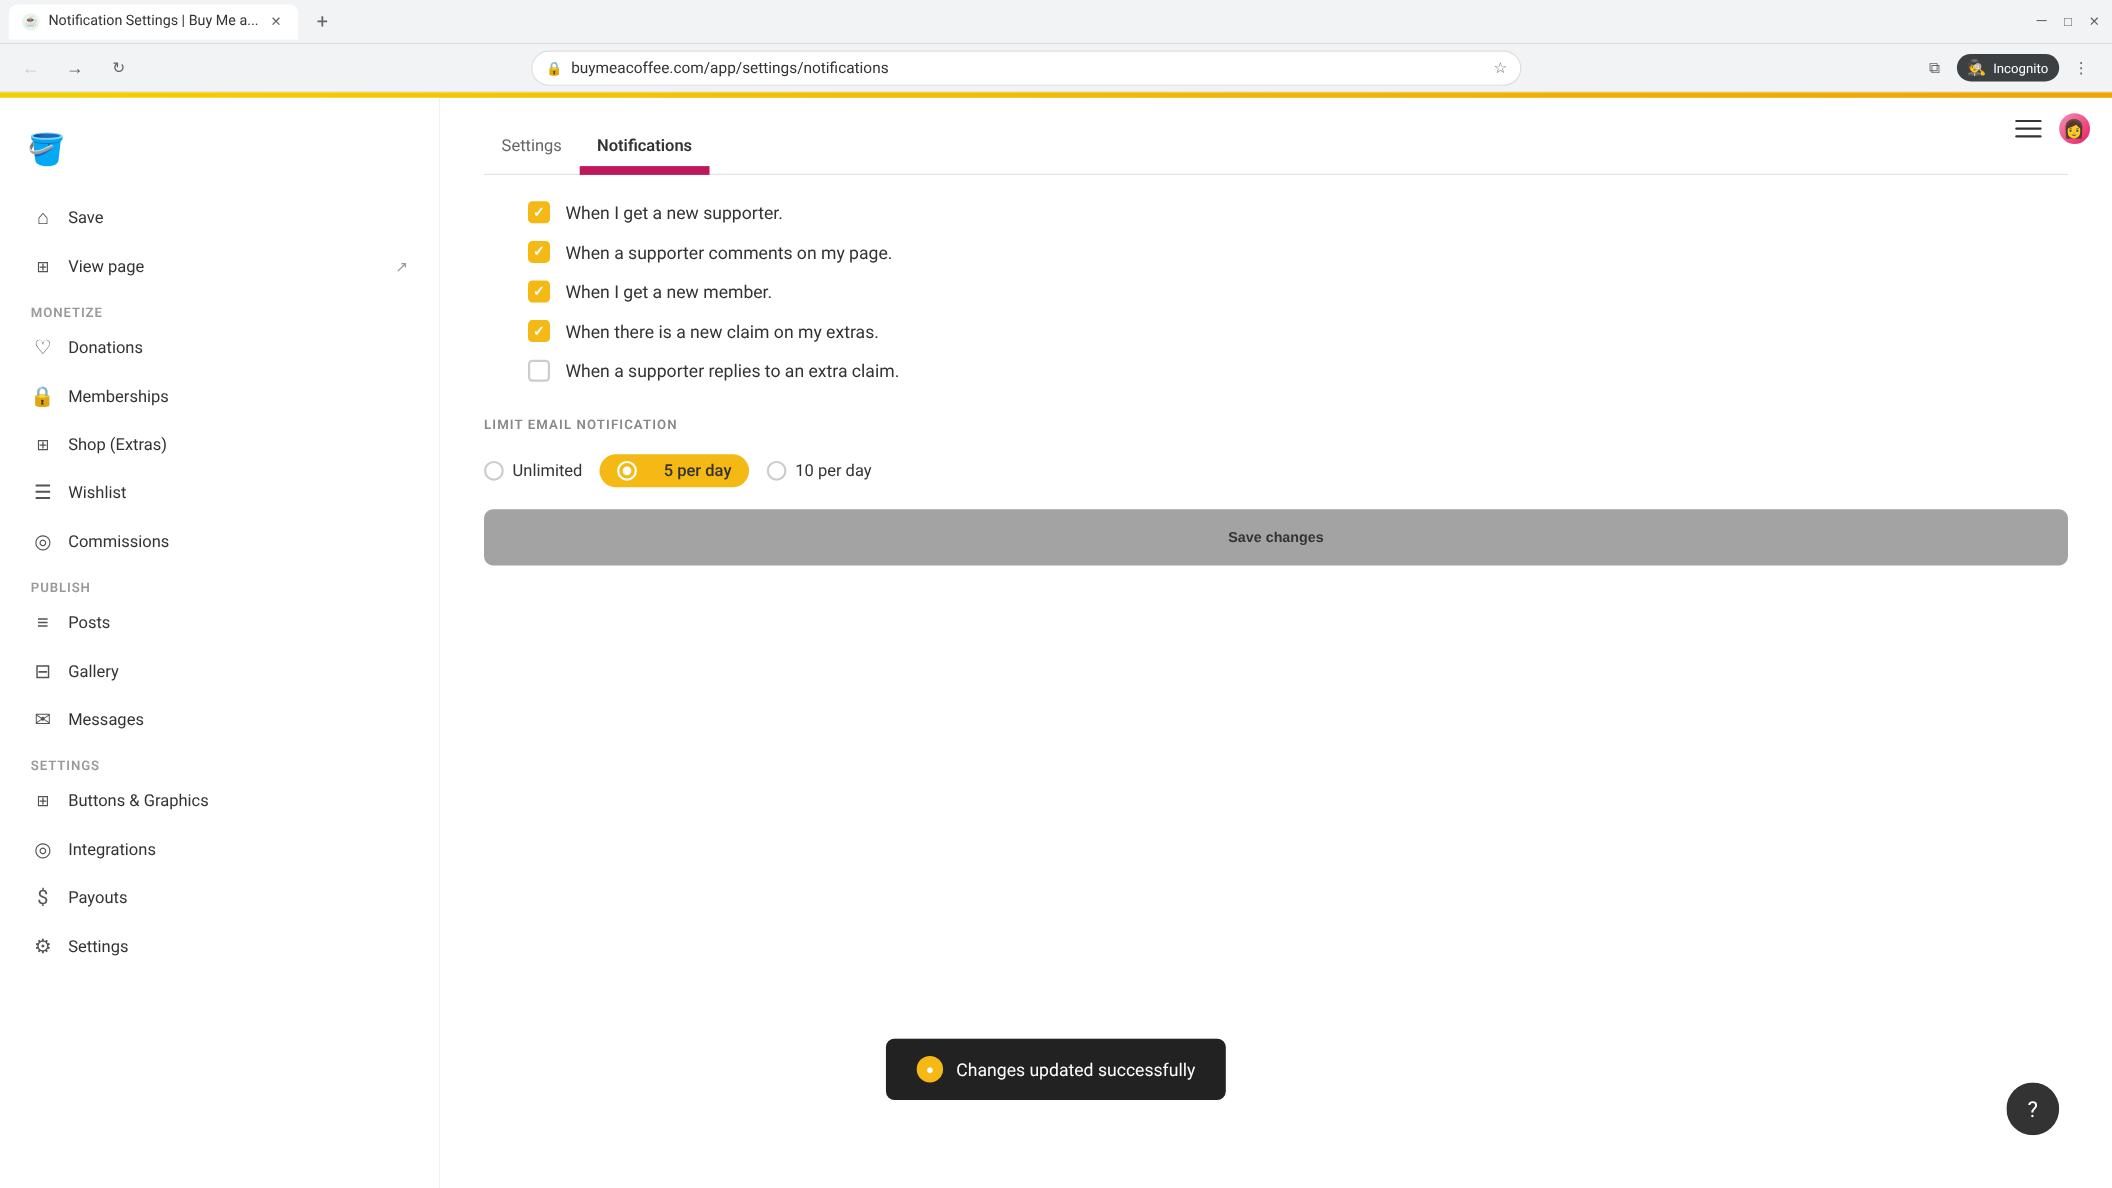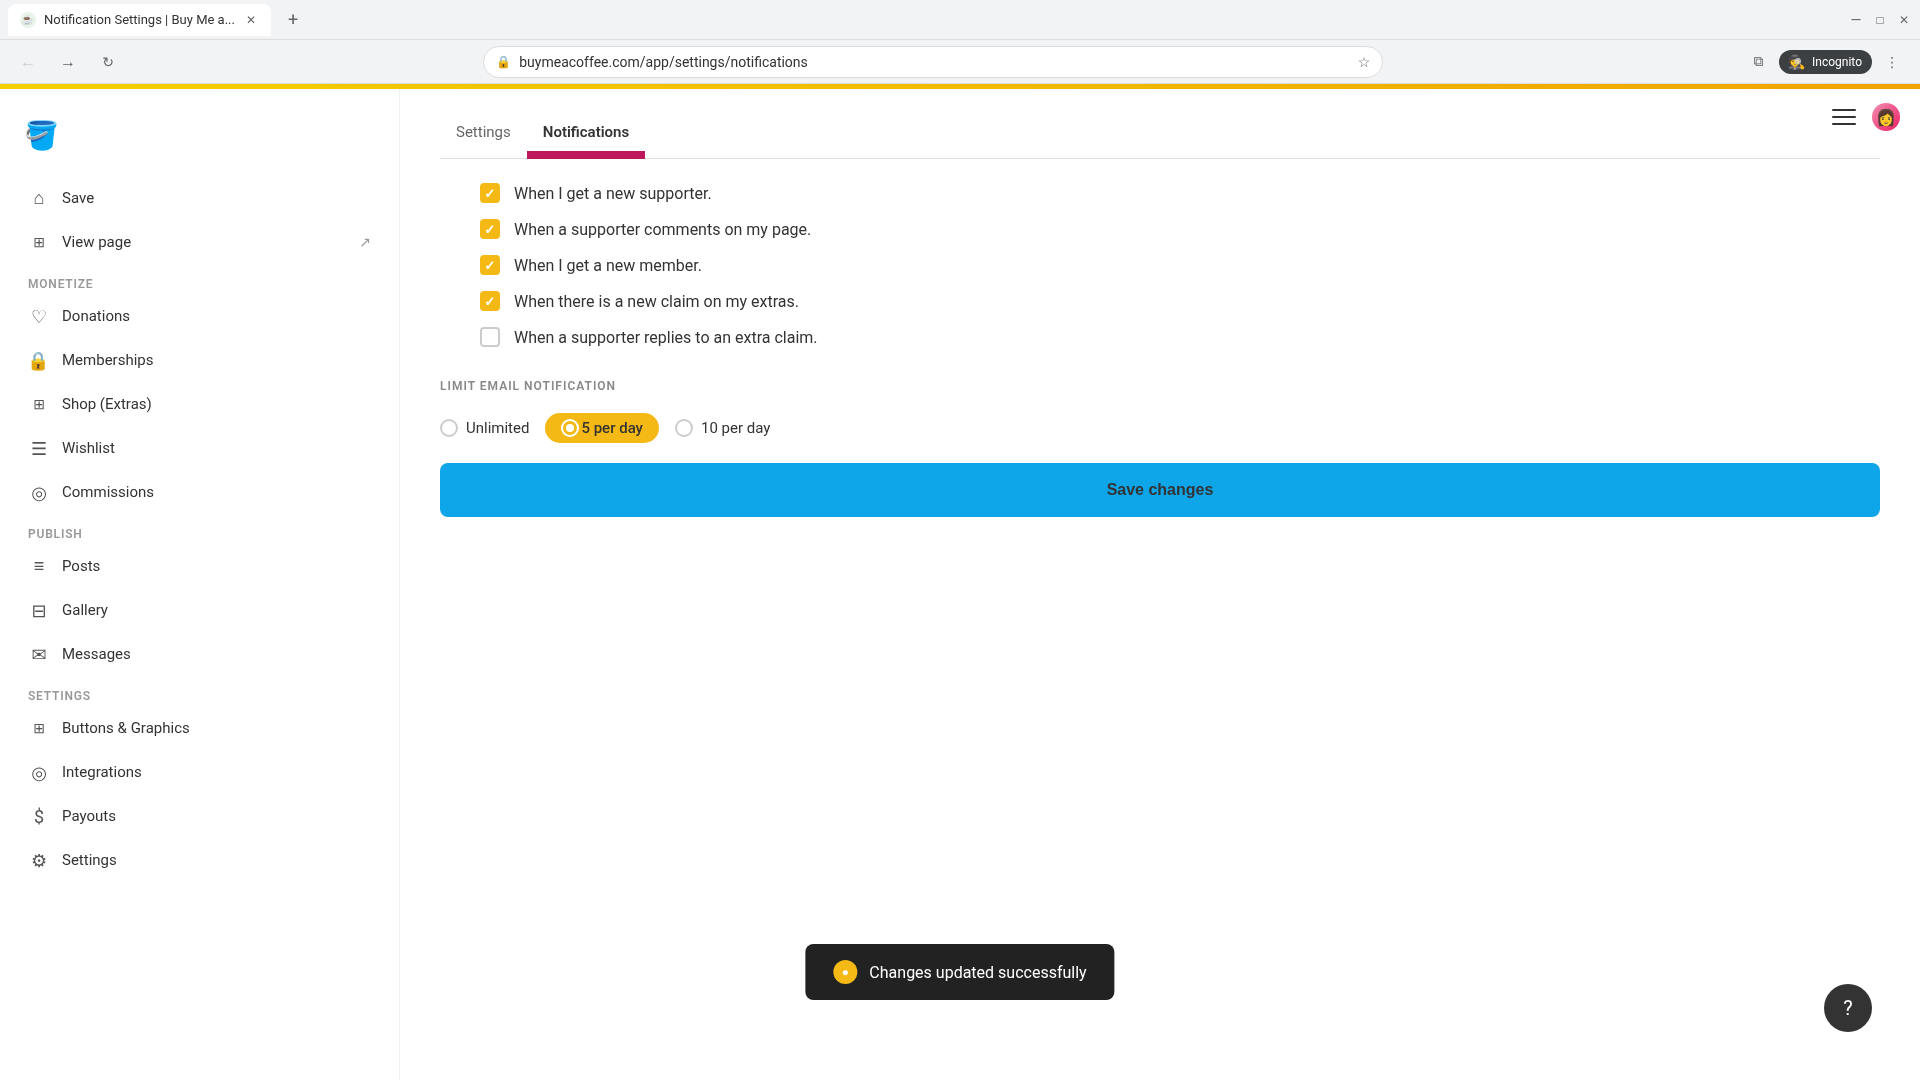--- a/index.html
+++ b/index.html
@@ -60,27 +60,27 @@
     
     
     .limit-section { margin-bottom: 20px; }
     .limit-title { font-size: 12px; font-weight: 600; color: #888; letter-spacing: 1px; text-transform: uppercase; margin-bottom: 20px; }
     .radio-group { display: flex; gap: 16px; align-items: center; }
     .radio-item { display: flex; align-items: center; gap: 8px; cursor: pointer; }
     .radio-circle { width: 18px; height: 18px; border: 2px solid #ccc; border-radius: 50%; display: flex; align-items: center; justify-content: center; }
     .radio-circle.selected { border-color: #f4b914; }
     .radio-circle.selected::after { content: ''; width: 8px; height: 8px; background: #f4b914; border-radius: 50%; }
     .radio-label { font-size: 15px; color: #333; }
-    .radio-pill { background: #f4b914; border-radius: 20px; padding: 6px 16px; display: flex; align-items: center; gap: 2px; }
+    .radio-pill { background: #f4b914; border-radius: 20px; padding: 6px 16px; display: flex; align-items: center; gap: 24px; }
     .radio-pill .radio-circle { border-color: #fff; }
     .radio-pill .radio-circle.selected::after { background: #fff; }
     .radio-pill .radio-label { color: #333; font-weight: 500; }
     
     
-    .save-btn { width: 100%; background: #0ea5e9; border: none; border-radius: 8px; padding: 18px; font-size: 16px; font-weight: 600; color: #333; cursor: pointer; }
+    .save-btn { width: 100%; background: #a3a3a3; border: none; border-radius: 8px; padding: 18px; font-size: 13px; font-weight: 600; color: #333; cursor: pointer; }
     
     
     .toast { position: fixed; bottom: 80px; left: 50%; transform: translateX(-50%); background: #222; color: white; padding: 16px 28px; border-radius: 8px; display: flex; align-items: center; gap: 12px; font-size: 16px; z-index: 1000; }
     .toast-icon { width: 24px; height: 24px; background: #f4b914; border-radius: 50%; display: flex; align-items: center; justify-content: center; font-size: 12px; flex-shrink: 0; }
     
     
     .help-btn { position: fixed; bottom: 48px; right: 48px; width: 48px; height: 48px; background: #333; border-radius: 50%; display: flex; align-items: center; justify-content: center; color: white; font-size: 20px; cursor: pointer; z-index: 1000; }
     
     
     .status-bar { height: 22px; background: #fff; display: flex; align-items: center; padding: 0 12px; font-size: 12px; color: #333; border-top: 1px solid #f0f0f0; position: relative; }

